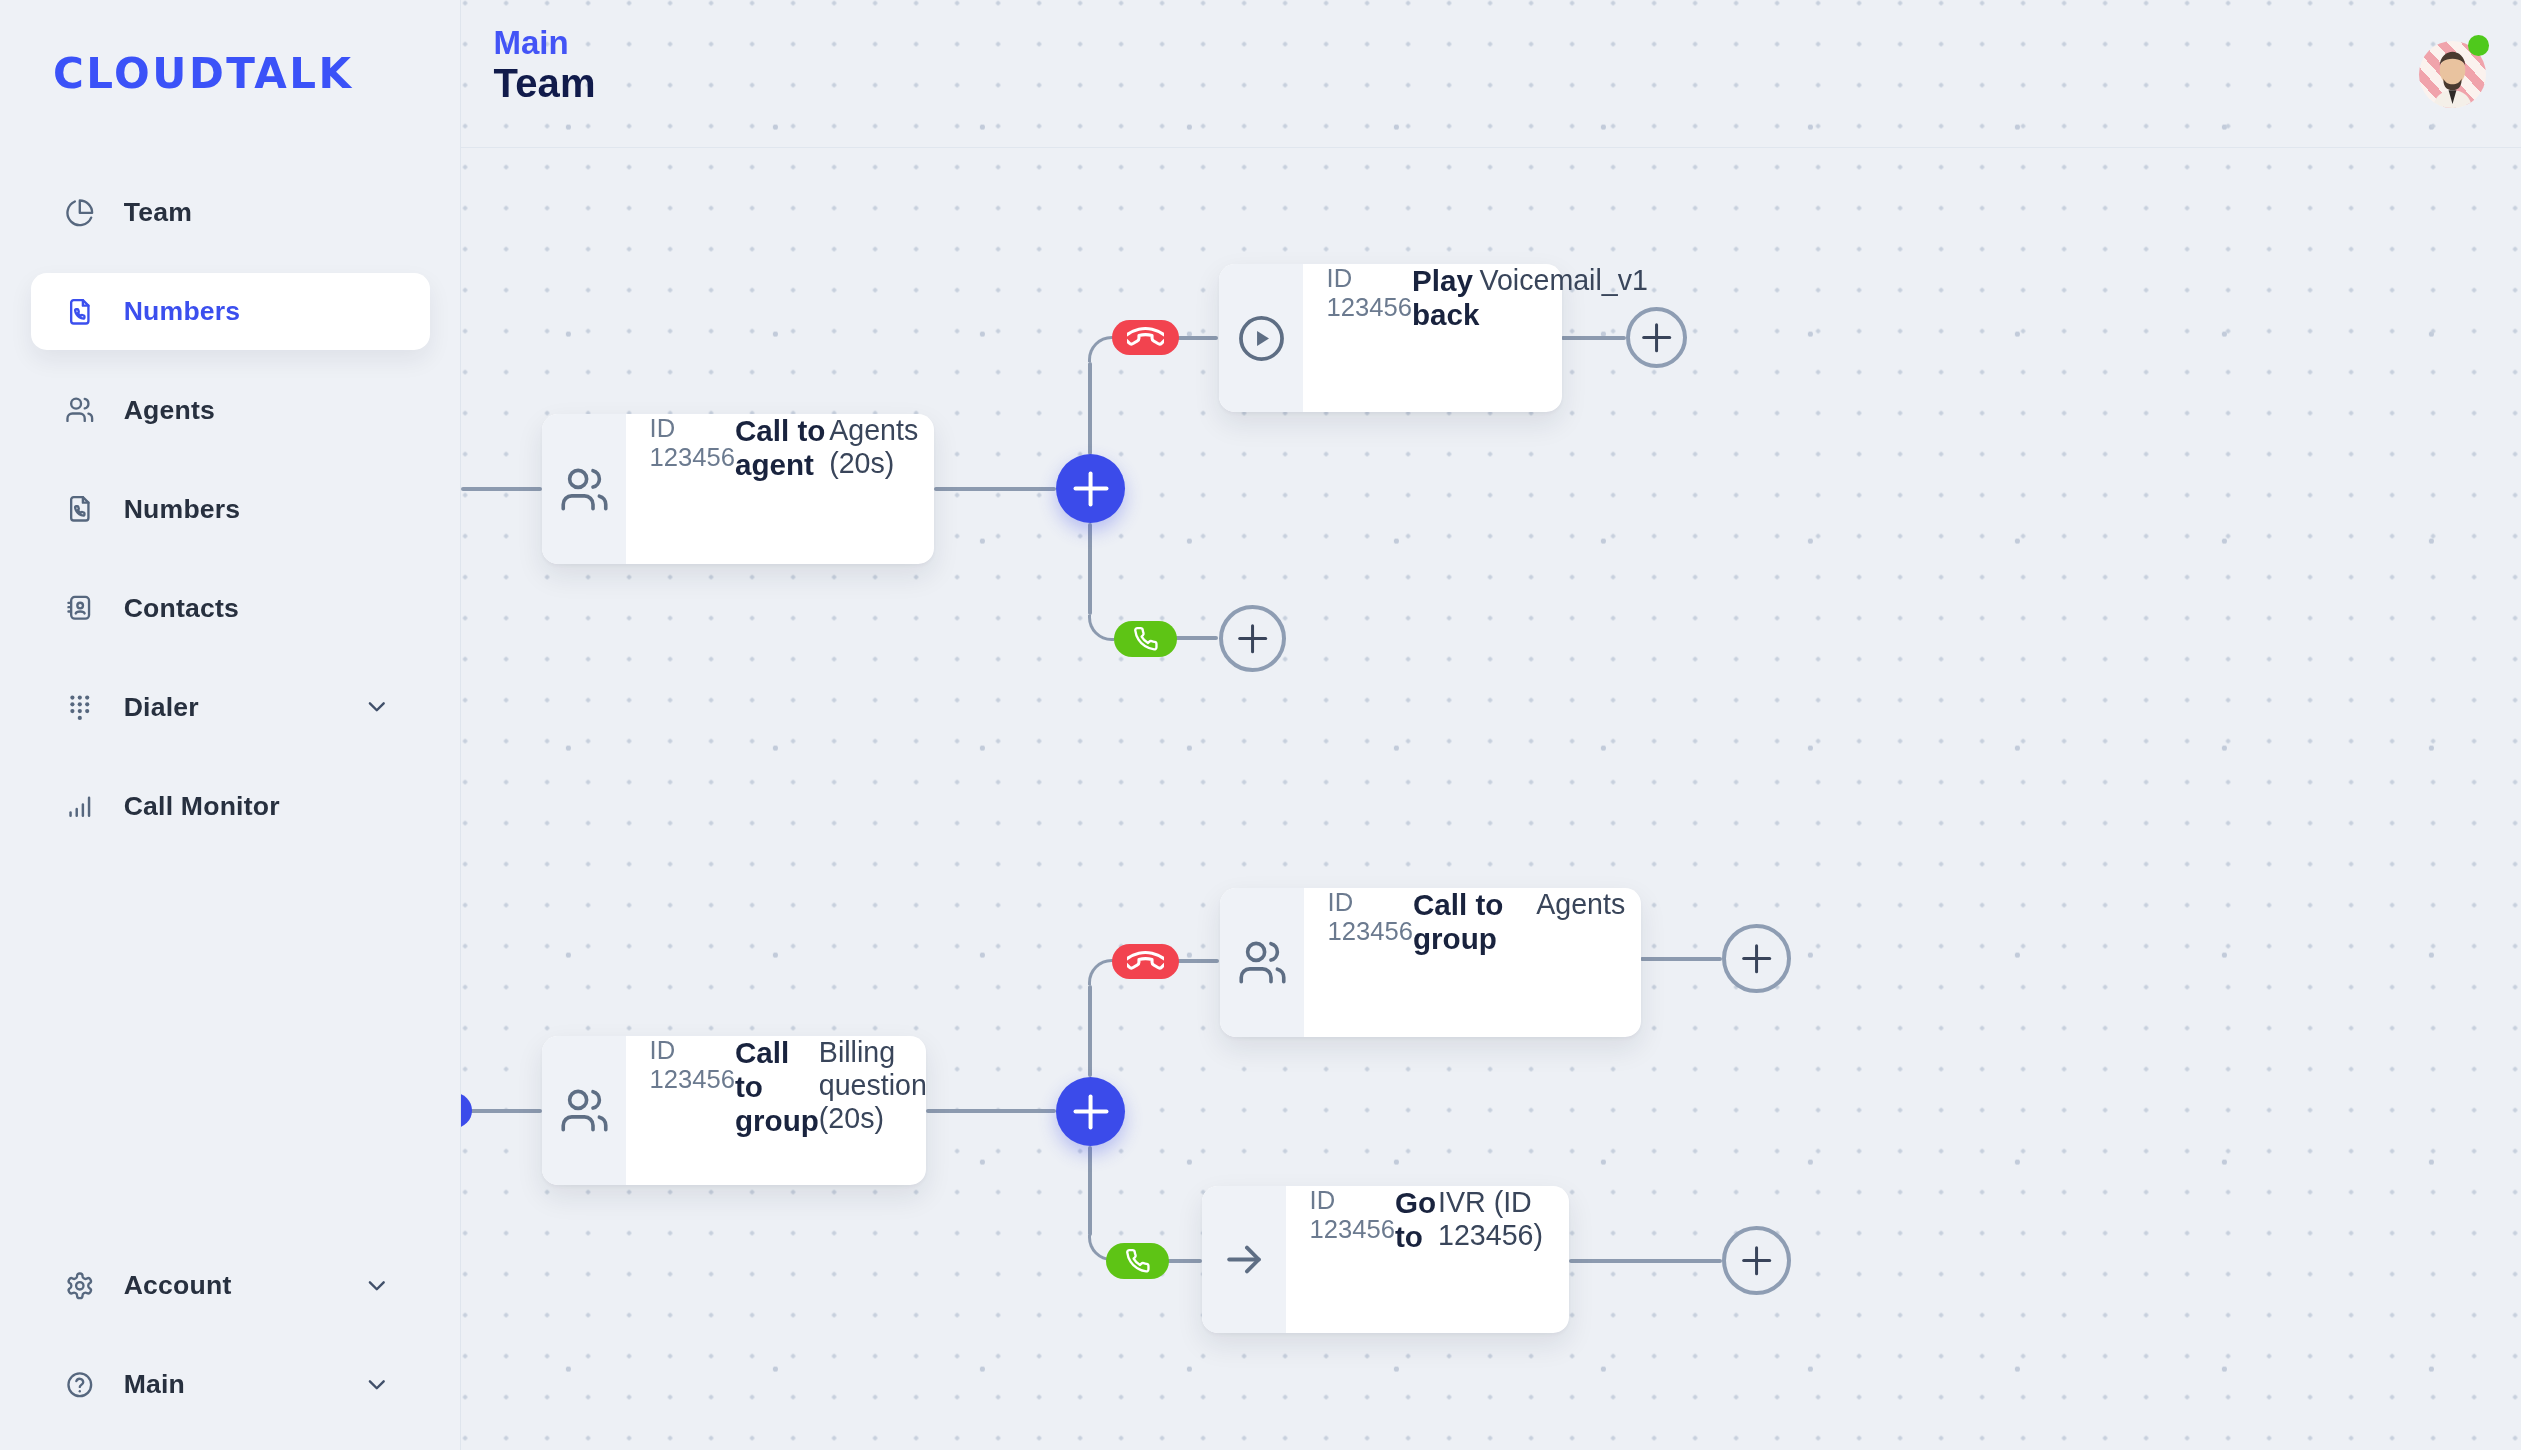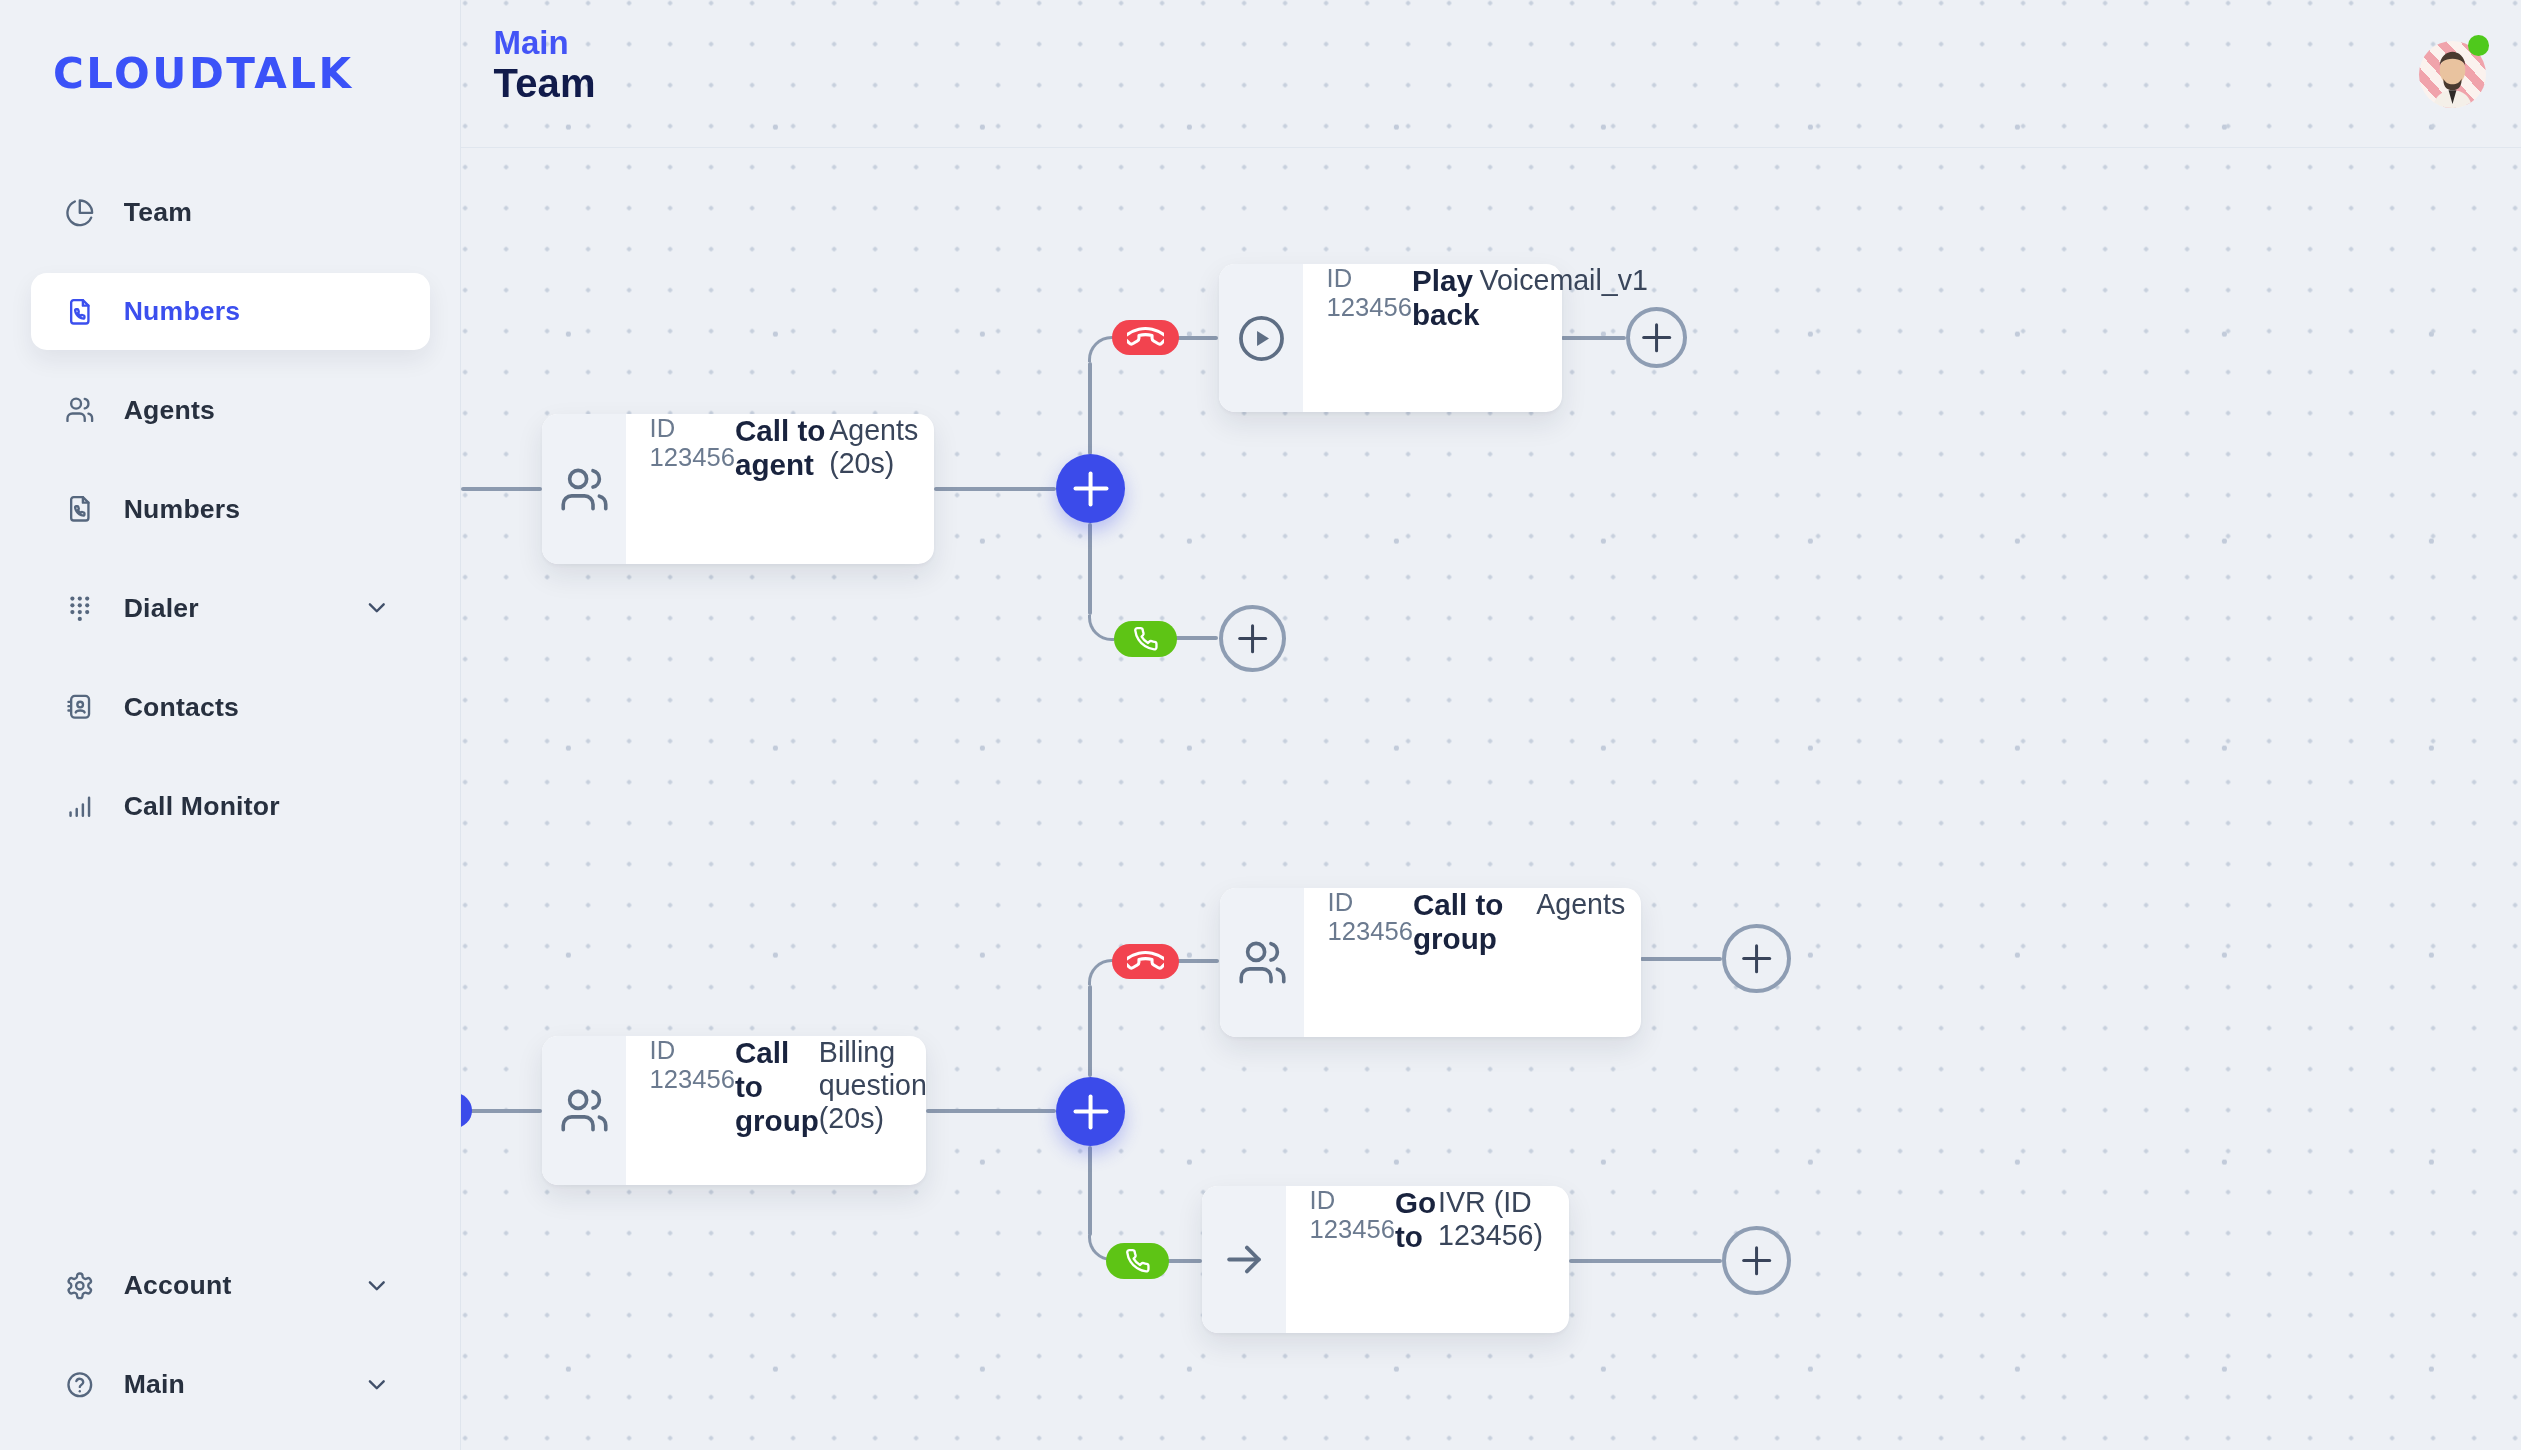--- a/index.html
+++ b/index.html
@@ -149,51 +149,51 @@
             <g transform="translate(7.4 9.2) scale(0.38)" stroke-width="5">
               <path d="M22 16.92v3a2 2 0 0 1-2.18 2 19.79 19.79 0 0 1-8.63-3.07 19.5 19.5 0 0 1-6-6A19.79 19.79 0 0 1 2.12 4.18 2 2 0 0 1 4.11 2h3a2 2 0 0 1 2 1.72c.13.96.37 1.9.7 2.81a2 2 0 0 1-.45 2.11L8.09 9.91a16 16 0 0 0 6 6l1.27-1.27a2 2 0 0 1 2.11-.45c.91.33 1.85.57 2.81.7A2 2 0 0 1 22 16.92z"></path>
             </g>
           </svg>
       </span>
       <span class="mi-label">Numbers</span>
     </div>
 
     <div class="menu-item">
       <span class="mi-icon">
+        <svg width="29.6" height="29.6" viewBox="0 0 24 24" fill="none" stroke="currentColor" stroke-width="1.9" stroke-linecap="round" stroke-linejoin="round">
+            <rect x="5" y="3.2" width="14.5" height="17.6" rx="3"></rect>
+            <circle cx="12.3" cy="10.2" r="2.3"></circle>
+            <path d="M8.7 16.6c.7-2.1 6.5-2.1 7.2 0"></path>
+            <path d="M2.8 8h1.7M2.8 11.5h1.7M2.8 15h1.7"></path>
+          </svg>
+      </span>
+      <span class="mi-label">Contacts</span>
+    </div>
+
+    <div class="menu-item">
+      <span class="mi-icon">
         <svg width="29.6" height="29.6" viewBox="0 0 24 24" fill="currentColor">
             <circle cx="6" cy="4.5" r="1.7"></circle>
             <circle cx="12" cy="4.5" r="1.7"></circle>
             <circle cx="18" cy="4.5" r="1.7"></circle>
             <circle cx="6" cy="10" r="1.7"></circle>
             <circle cx="12" cy="10" r="1.7"></circle>
             <circle cx="18" cy="10" r="1.7"></circle>
             <circle cx="6" cy="15.5" r="1.7"></circle>
             <circle cx="12" cy="15.5" r="1.7"></circle>
             <circle cx="18" cy="15.5" r="1.7"></circle>
             <circle cx="12" cy="21" r="1.7"></circle>
           </svg>
       </span>
       <span class="mi-label">Dialer</span>
       <span class="chev">
         <svg width="27.6" height="27.6" viewBox="0 0 24 24" fill="none" stroke="currentColor" stroke-width="2.1" stroke-linecap="round" stroke-linejoin="round">
             <path d="m6 9 6 6 6-6"></path>
           </svg>
       </span>
-    </div>
-
-    <div class="menu-item">
-      <span class="mi-icon">
-        <svg width="29.6" height="29.6" viewBox="0 0 24 24" fill="none" stroke="currentColor" stroke-width="1.9" stroke-linecap="round" stroke-linejoin="round">
-            <rect x="5" y="3.2" width="14.5" height="17.6" rx="3"></rect>
-            <circle cx="12.3" cy="10.2" r="2.3"></circle>
-            <path d="M8.7 16.6c.7-2.1 6.5-2.1 7.2 0"></path>
-            <path d="M2.8 8h1.7M2.8 11.5h1.7M2.8 15h1.7"></path>
-          </svg>
-      </span>
-      <span class="mi-label">Contacts</span>
     </div>
 
     <div class="menu-item">
       <span class="mi-icon">
         <svg width="29.6" height="29.6" viewBox="0 0 24 24" fill="none" stroke="currentColor" stroke-width="2" stroke-linecap="round">
             <path d="M4.5 20v-2.5"></path>
             <path d="M9.5 20v-5.5"></path>
             <path d="M14.5 20v-9"></path>
             <path d="M19.5 20V5.5"></path>
           </svg>

